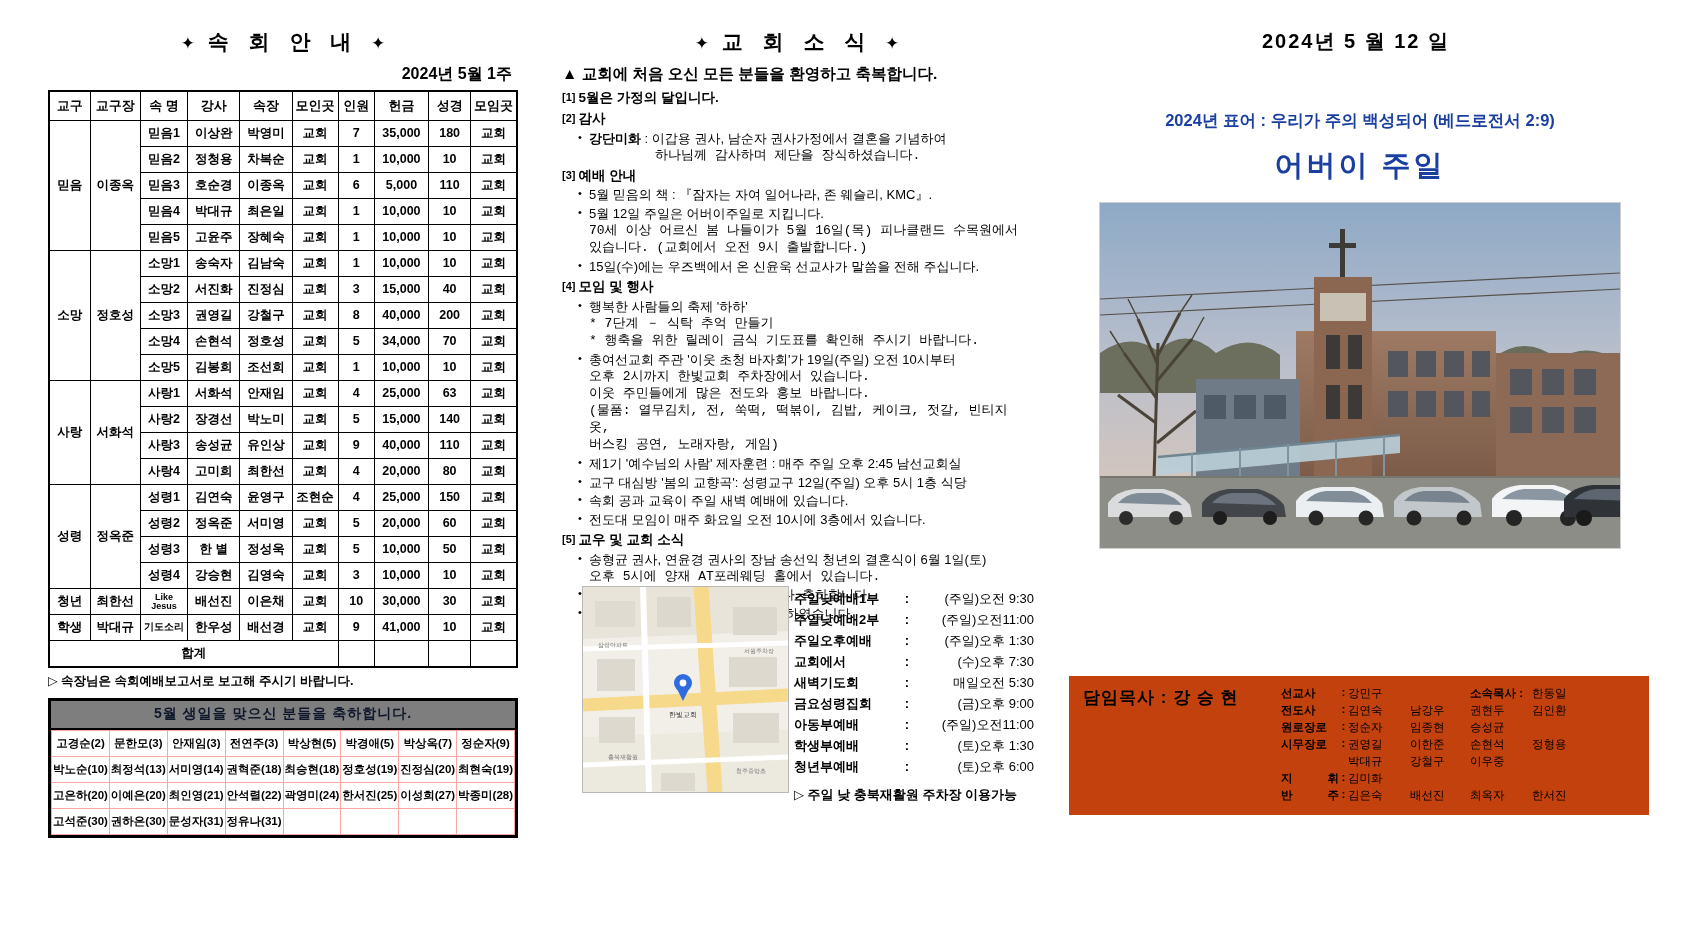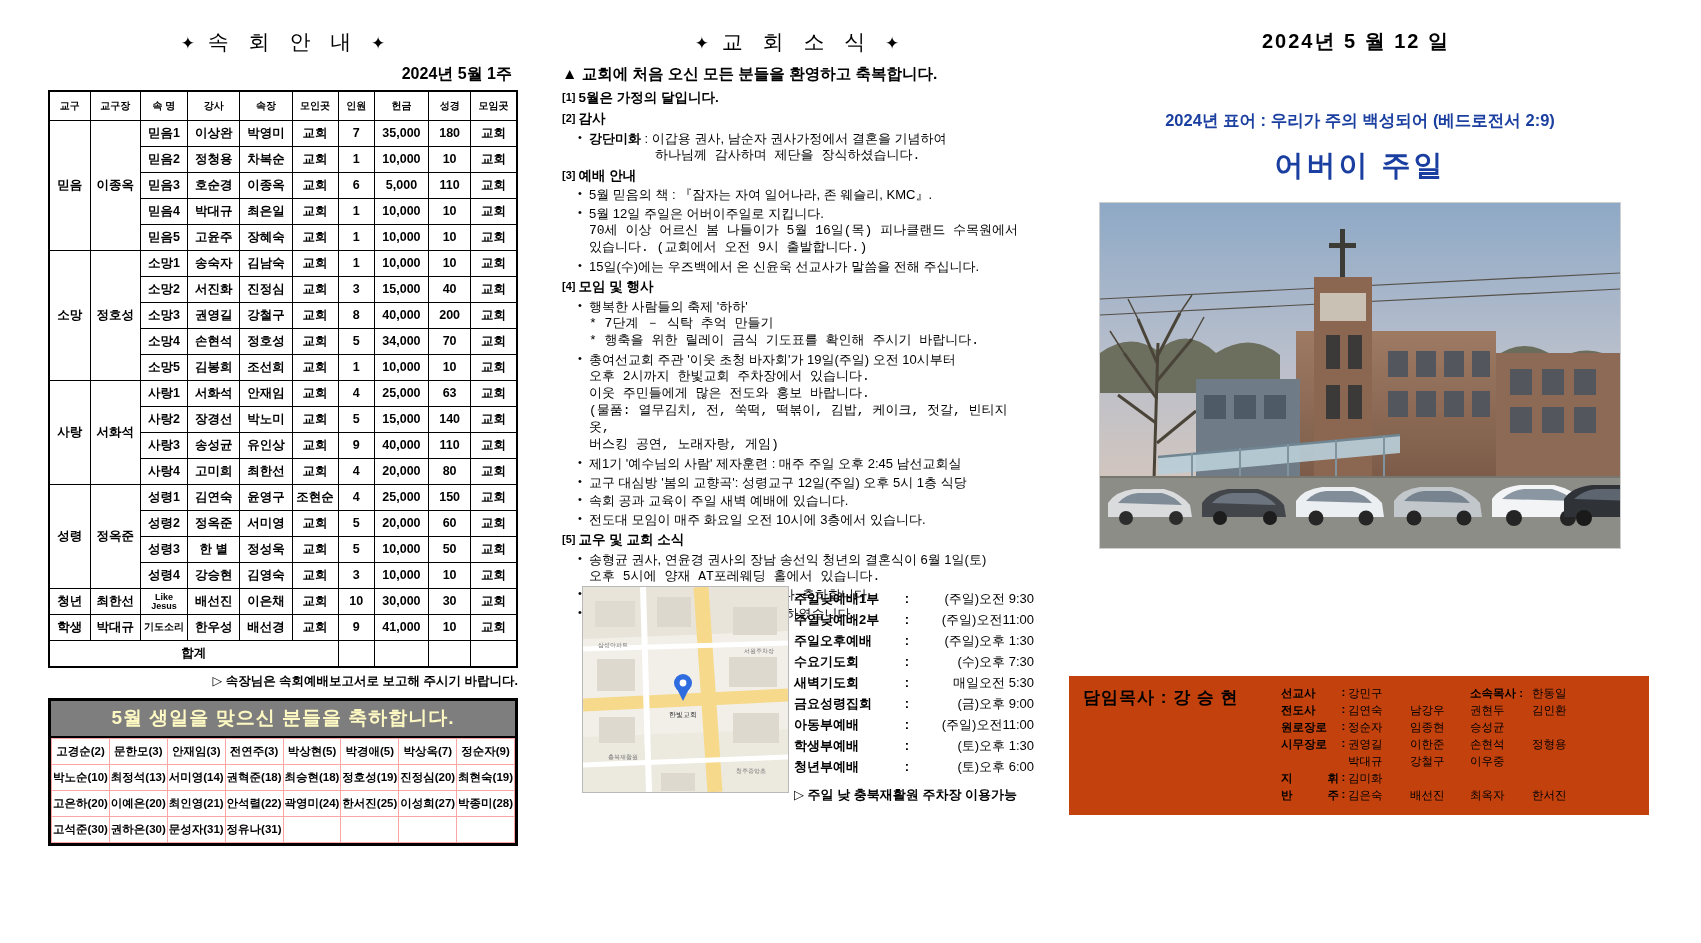--- a/index.html
+++ b/index.html
@@ -38,21 +38,21 @@
     position: absolute;
     left: 1055px;
     top: 28px;
     width: 610px;
   }
 
   
   .sec-title {
     text-align: center;
     font-size: 21px;
-    font-weight: normal;
+    font-weight: bold;
     letter-spacing: 7px;
     margin: 0 0 8px 0;
     white-space: nowrap;
   }
   .sec-title .star { letter-spacing: 0; font-size: 17px; }
   .date-sub {
     text-align: right;
     font-size: 16px;
     font-weight: bold;
     margin: 2px 6px 5px 0;
@@ -76,39 +76,39 @@
     border: 1px solid #000;
     font-size: 12.5px;
     font-weight: bold;
     text-align: center;
     padding: 2px 1px;
     height: 21px;
     line-height: 1.05;
     white-space: nowrap;
     overflow: hidden;
   }
-  table.grid th { font-size: 10px; height: 24px; }
+  table.grid th { font-size: 13px; height: 24px; }
   .outer-thick { border: 2px solid #000; }
 
   .note-line {
-    text-align: right;
+    text-align: left;
     font-size: 12.5px;
     font-weight: bold;
     margin: 5px 0 8px 0;
   }
 
   
   .bday-wrap {
     border: 3px solid #000;
   }
   .bday-head {
     background: #7e7e7e;
-    color: #fef9c3;
+    color: #0f172a;
     text-align: center;
-    font-size: 19px;
+    font-size: 14px;
     font-weight: bold;
     padding: 4px 0 5px 0;
     letter-spacing: 1px;
     border-bottom: 2px solid #000;
   }
   table.bday {
     border-collapse: collapse;
     width: 100%;
     table-layout: fixed;
   }
@@ -686,21 +686,21 @@
               <td class="svc-name">주일낮예배2부</td>
               <td class="svc-colon">:</td>
               <td class="svc-time">(주일)오전11:00</td>
             </tr>
             <tr>
               <td class="svc-name">주일오후예배</td>
               <td class="svc-colon">:</td>
               <td class="svc-time">(주일)오후 1:30</td>
             </tr>
             <tr>
-              <td class="svc-name">수요기도회</td>
+              <td class="svc-name">교회에서</td>
               <td class="svc-colon">:</td>
               <td class="svc-time">(수)오후 7:30</td>
             </tr>
             <tr>
               <td class="svc-name">새벽기도회</td>
               <td class="svc-colon">:</td>
               <td class="svc-time">매일오전 5:30</td>
             </tr>
             <tr>
               <td class="svc-name">금요성령집회</td>

